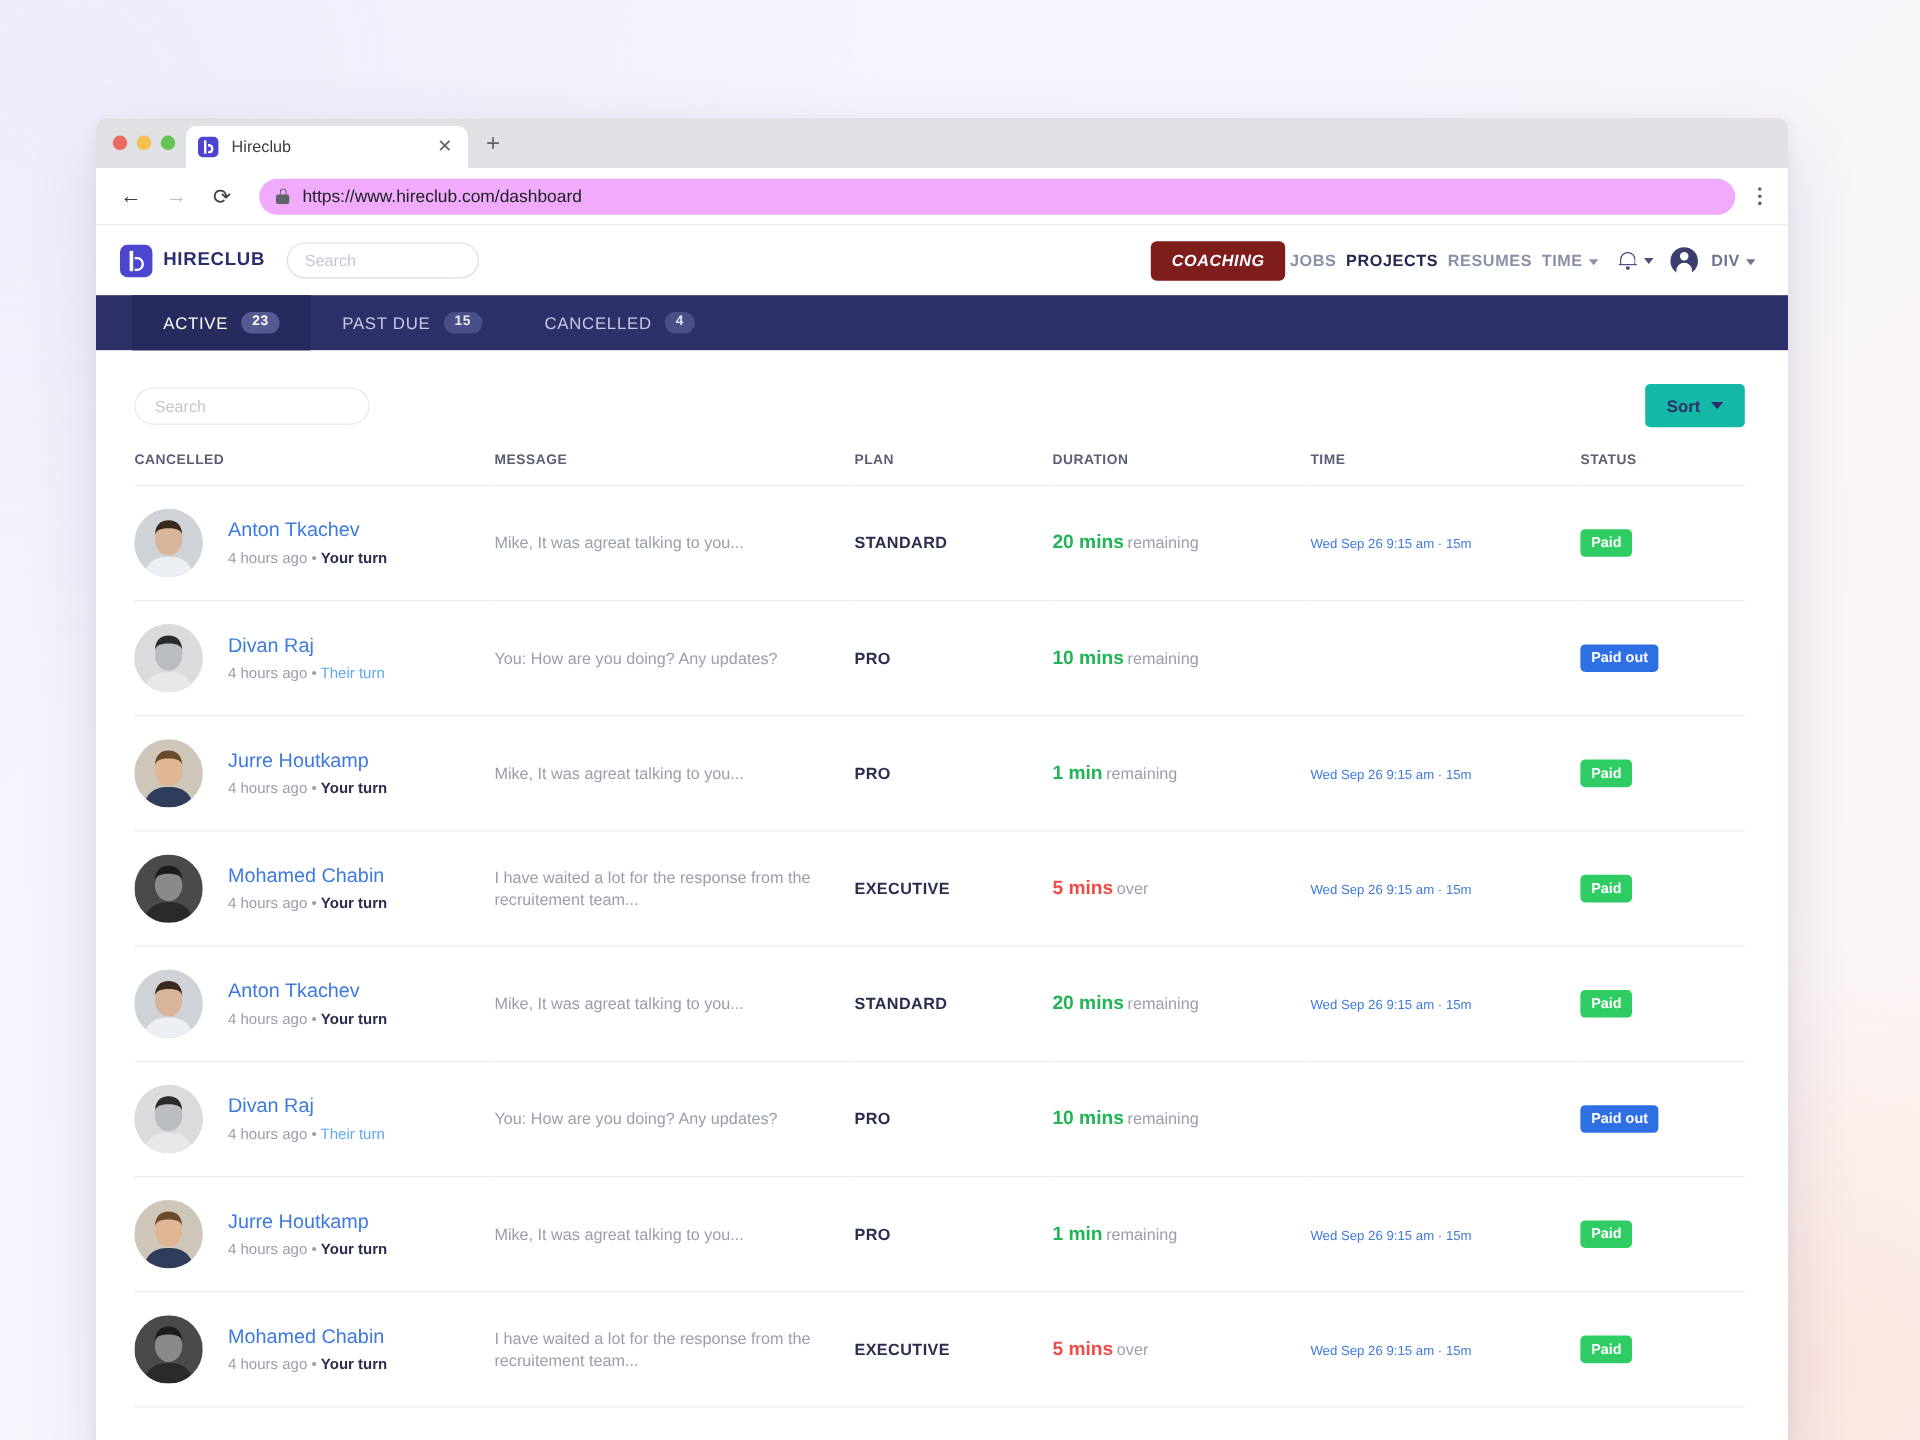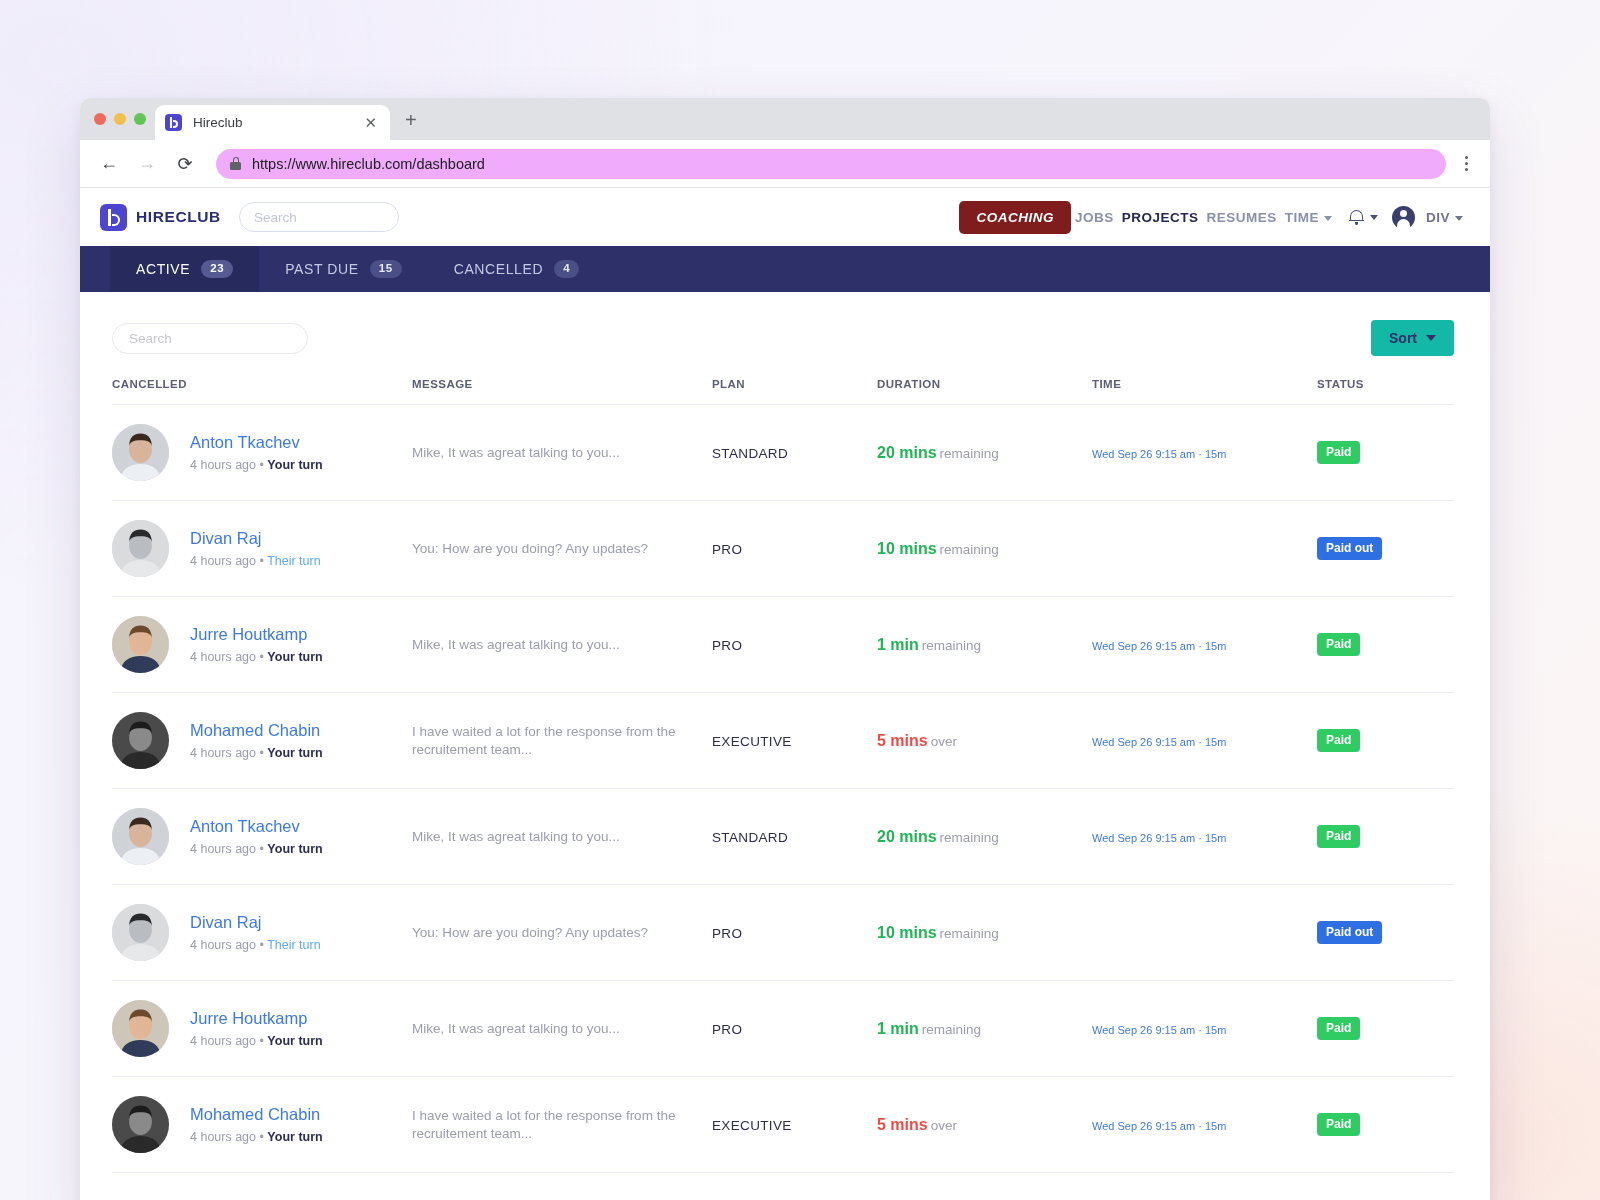--- a/index.html
+++ b/index.html
@@ -465,21 +465,21 @@
   .turn-you { color: #2b2e4f; font-weight: bold; }
   .turn-their { color: #5ea9f0; }
   .msg {
     font-size: 13.5px;
     color: #9a9ead;
     line-height: 1.32;
     padding-right: 36px;
   }
   .plan {
     font-size: 13.5px;
-    font-weight: normal;
+    font-weight: bold;
     letter-spacing: 0.35px;
     color: #2b2e4f;
   }
   .dur-num { font-size: 16px; font-weight: bold; }
   .dur-num.ok { color: #22b455; }
   .dur-num.over { color: #ee4c48; }
   .dur-word { font-size: 13.5px; color: #9a9ead; margin-left: 3px; }
   .time {
     font-size: 11px;
     color: #3d7ae0;

